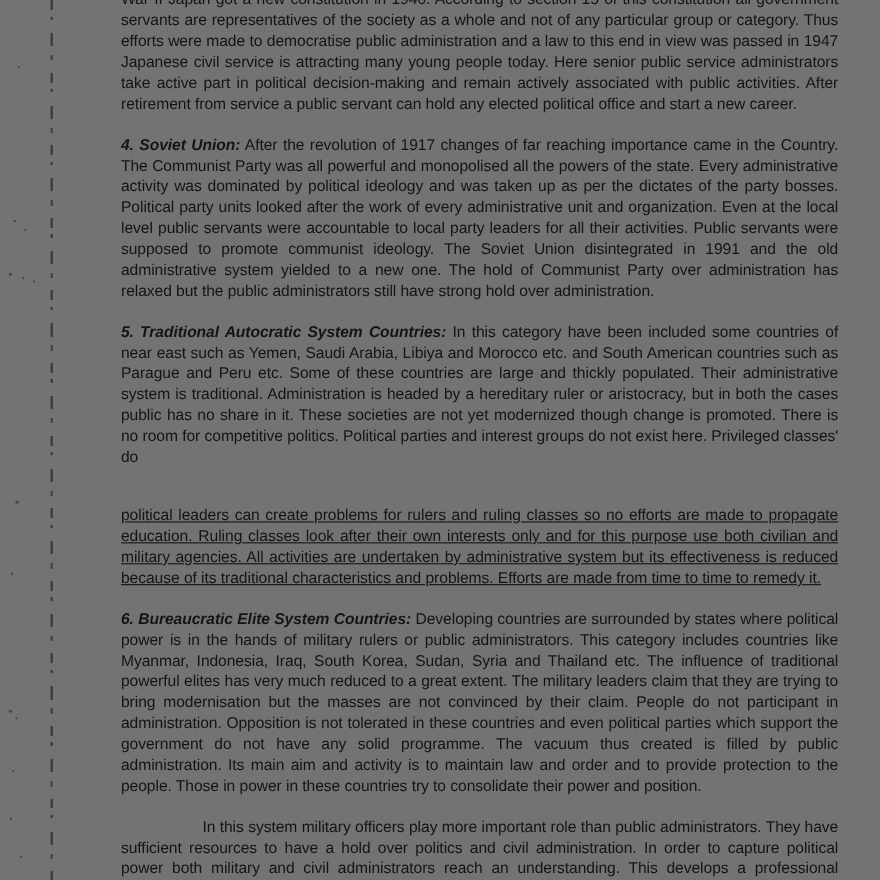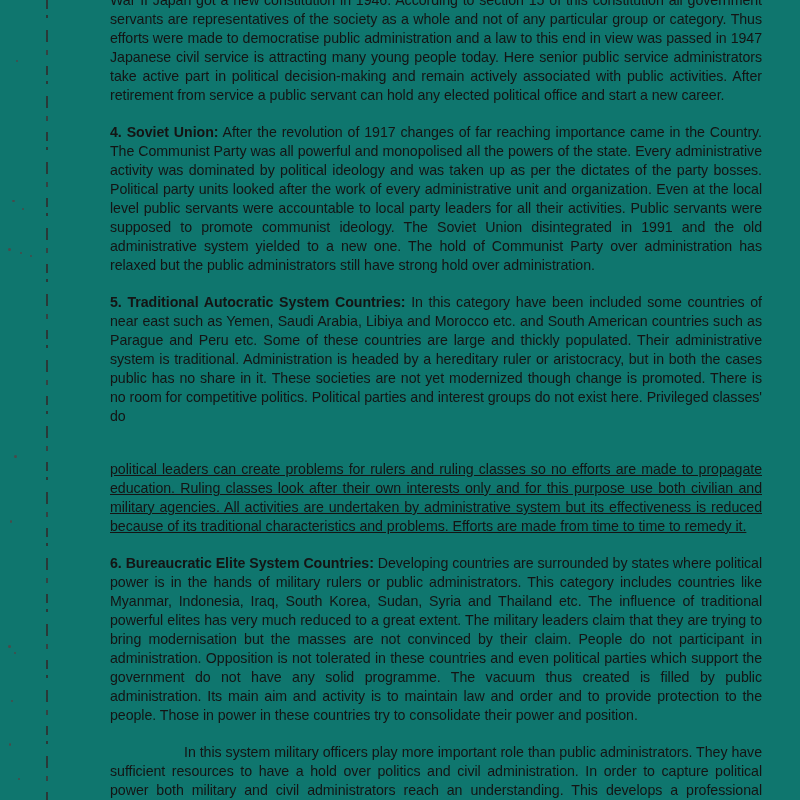--- a/index.html
+++ b/index.html
@@ -10,21 +10,21 @@
     width: 800px;
     height: 800px;
     overflow: hidden;
     position: relative;
     background: #fbfbf8;
     font-family: "Liberation Sans", sans-serif;
   }
   .scan-page {
     position: absolute;
     inset: 0;
-    background: #0f766e;
+    background: #737373;
   }
   
   .binding-edge {
     position: absolute;
     left: 46px;
     top: 0;
     width: 2px;
     height: 800px;
     background: repeating-linear-gradient(
       to bottom,
@@ -56,20 +56,21 @@
   }
   .para.gap-before {
     margin-top: 34px;
     text-decoration: underline;
   }
   .para.indented {
     text-indent: 74px;
   }
   .lead {
     font-weight: bold;
+    font-style: italic;
   }
   .speck {
     position: absolute;
     background: #4a4a4a;
     border-radius: 50%;
   }
 </style>
 </head>
 <body>
 

